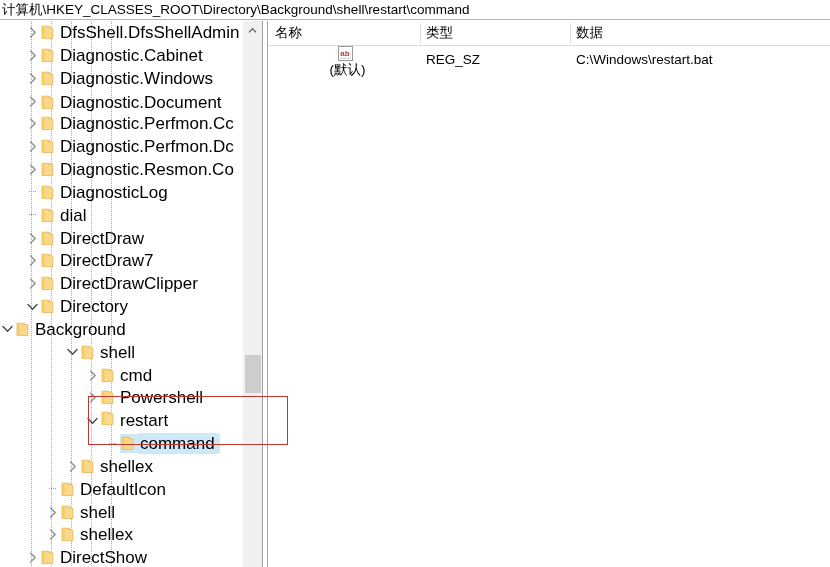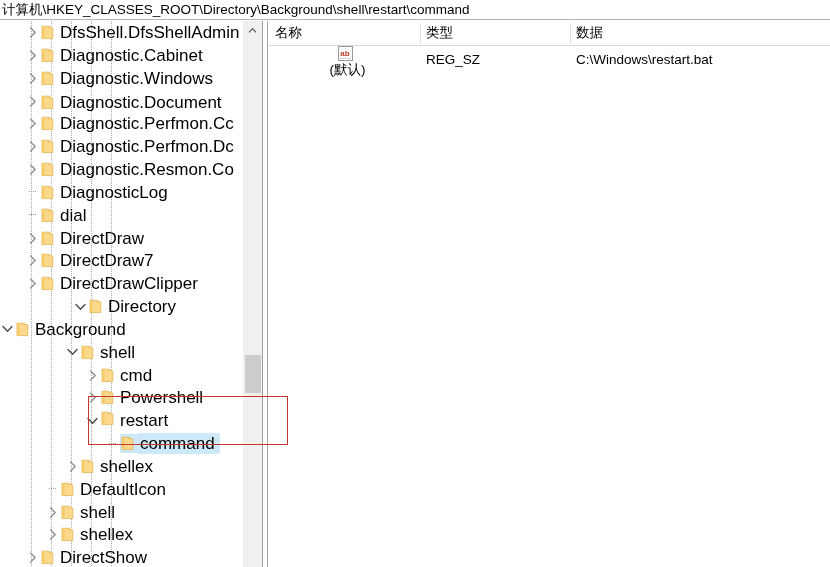--- a/index.html
+++ b/index.html
@@ -360,21 +360,21 @@
           <span class="folder">
             <svg width="13" height="15" viewBox="0 0 13 15" aria-hidden="true">
               <path d="M1 1.2 H7.2 L11.8 3.2 V13.6 H1 Z" fill="#fbd88b" stroke="#e0b455" stroke-width="0.8"></path>
               <path d="M7.2 1.2 L11.8 3.2 H7.2 Z" fill="#f3c463"></path>
               <rect x="1" y="1.2" width="2.6" height="12.4" fill="#f6c960" opacity="0.75"></rect>
             </svg>
           </span>
           <span class="tlabel">DirectDrawClipper</span>
         </span>
       </div>
-      <div class="trow" style="padding-left: 25px; position: relative; z-index: 5; margin-left: 48px;">
+      <div class="trow" style="padding-left: 25px; position: relative; z-index: 5;">
         <span class="chev">
           <svg width="11" height="8" viewBox="0 0 11 8" aria-hidden="true">
             <path d="M1 1.6 L5.5 6.2 L10 1.6" fill="none" stroke="#4a4a4a" stroke-width="1.4" stroke-linecap="round" stroke-linejoin="round"></path>
           </svg>
         </span>
         <span style="display: flex; align-items: center;">
           <span class="folder">
             <svg width="13" height="15" viewBox="0 0 13 15" aria-hidden="true">
               <path d="M1 1.2 H7.2 L11.8 3.2 V13.6 H1 Z" fill="#fbd88b" stroke="#e0b455" stroke-width="0.8"></path>
               <path d="M7.2 1.2 L11.8 3.2 H7.2 Z" fill="#f3c463"></path>

